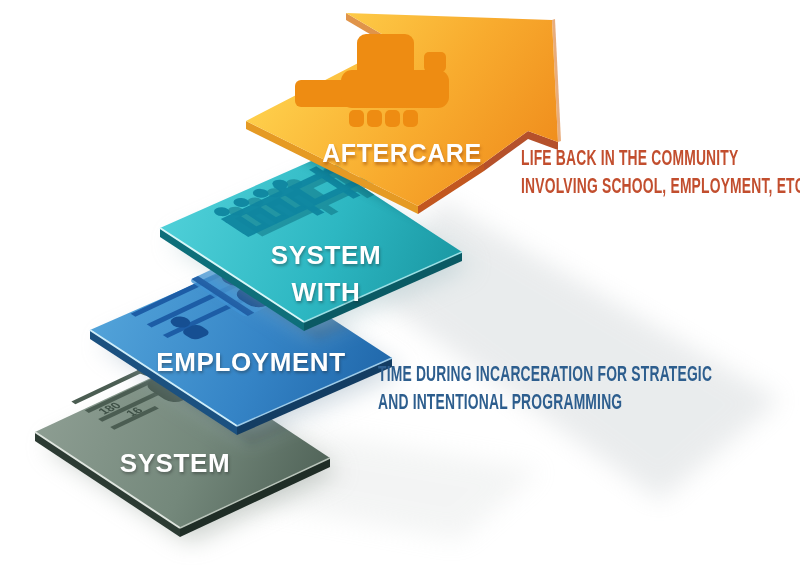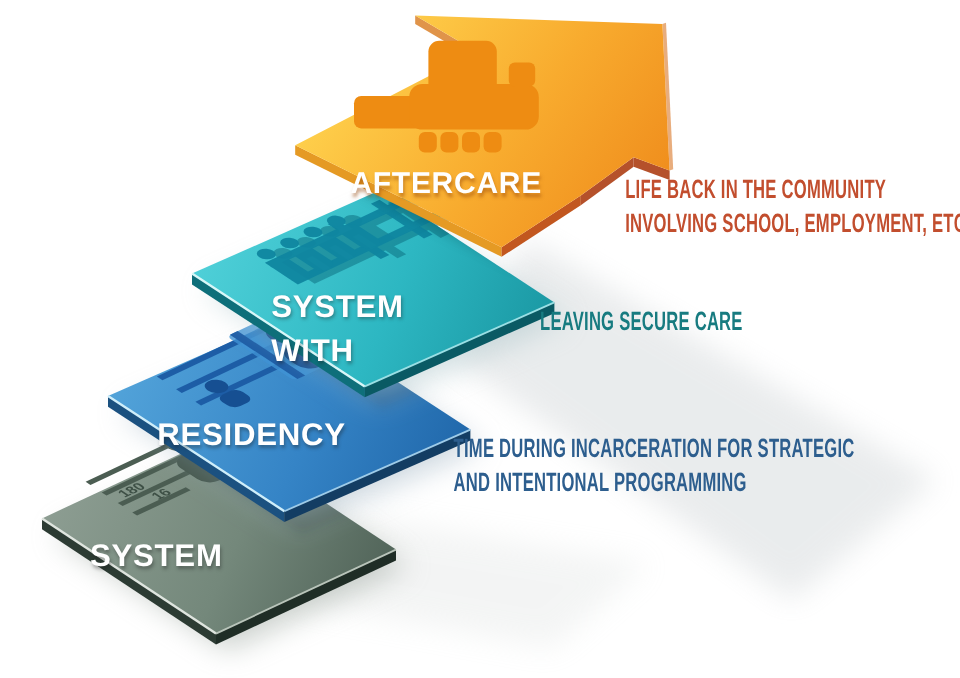--- a/index.html
+++ b/index.html
@@ -1,19 +1,19 @@
 <!DOCTYPE html>
 <html><head>
 <meta charset="utf-8">
 <style>
   html,body{margin:0;padding:0;background:#fff;}
   #stage{position:relative;width:800px;height:565px;overflow:hidden;background:#ffffff;
          font-family:"Liberation Sans",sans-serif;}
   #art{position:absolute;left:0;top:0;}
-  .title{position:absolute;color:#ffffff;font-weight:700;
+  .title{position:absolute;color:#ffffff;font-weight:700;text-align:center;
          letter-spacing:0.6px;text-shadow:1px 2px 3px rgba(30,30,30,0.38);}
   .title .tline{display:block;}
   .t-aftercare{left:292px;top:138px;width:220px;font-size:25px;line-height:30px;
                text-shadow:1px 3px 3px rgba(150,70,10,0.5);}
   .t-exit{left:226px;top:237px;width:200px;font-size:26px;line-height:37px;}
   .t-residency{left:131px;top:347px;width:240px;font-size:26px;line-height:30px;}
   .t-entry{left:75px;top:448px;width:200px;font-size:26px;line-height:31px;}
   .desc{position:absolute;}
   .desc .dline{display:block;transform:scaleX(0.63);transform-origin:0 50%;
                white-space:nowrap;font-weight:700;font-size:22px;letter-spacing:0.3px;
@@ -170,35 +170,32 @@
       <rect x="385" y="110" width="15" height="17" rx="5"></rect>
       <rect x="403" y="110" width="15" height="17" rx="5"></rect>
     </g>
   </g>
 </svg>
 
   <div class="title t-entry">
     <span class="tline">SYSTEM</span>
   </div>
   <div class="title t-residency">
-    <span class="tline">RESIDENCY</span>
+    <span class="tline">EMPLOYMENT</span>
   </div>
   <div class="title t-exit">
     <span class="tline">SYSTEM</span>
     <span class="tline">WITH</span>
   </div>
   <div class="title t-aftercare">
     <span class="tline">AFTERCARE</span>
   </div>
 
   <div class="desc d-residency">
     <span class="dline">TIME DURING INCARCERATION FOR STRATEGIC</span>
     <span class="dline">AND INTENTIONAL PROGRAMMING</span>
   </div>
-  <div class="desc d-exit">
-    <span class="dline">LEAVING SECURE CARE</span>
-  </div>
   <div class="desc d-aftercare">
     <span class="dline">LIFE BACK IN THE COMMUNITY</span>
     <span class="dline">INVOLVING SCHOOL, EMPLOYMENT, ETC.</span>
   </div>
 
 </div>
 
 </body></html>

